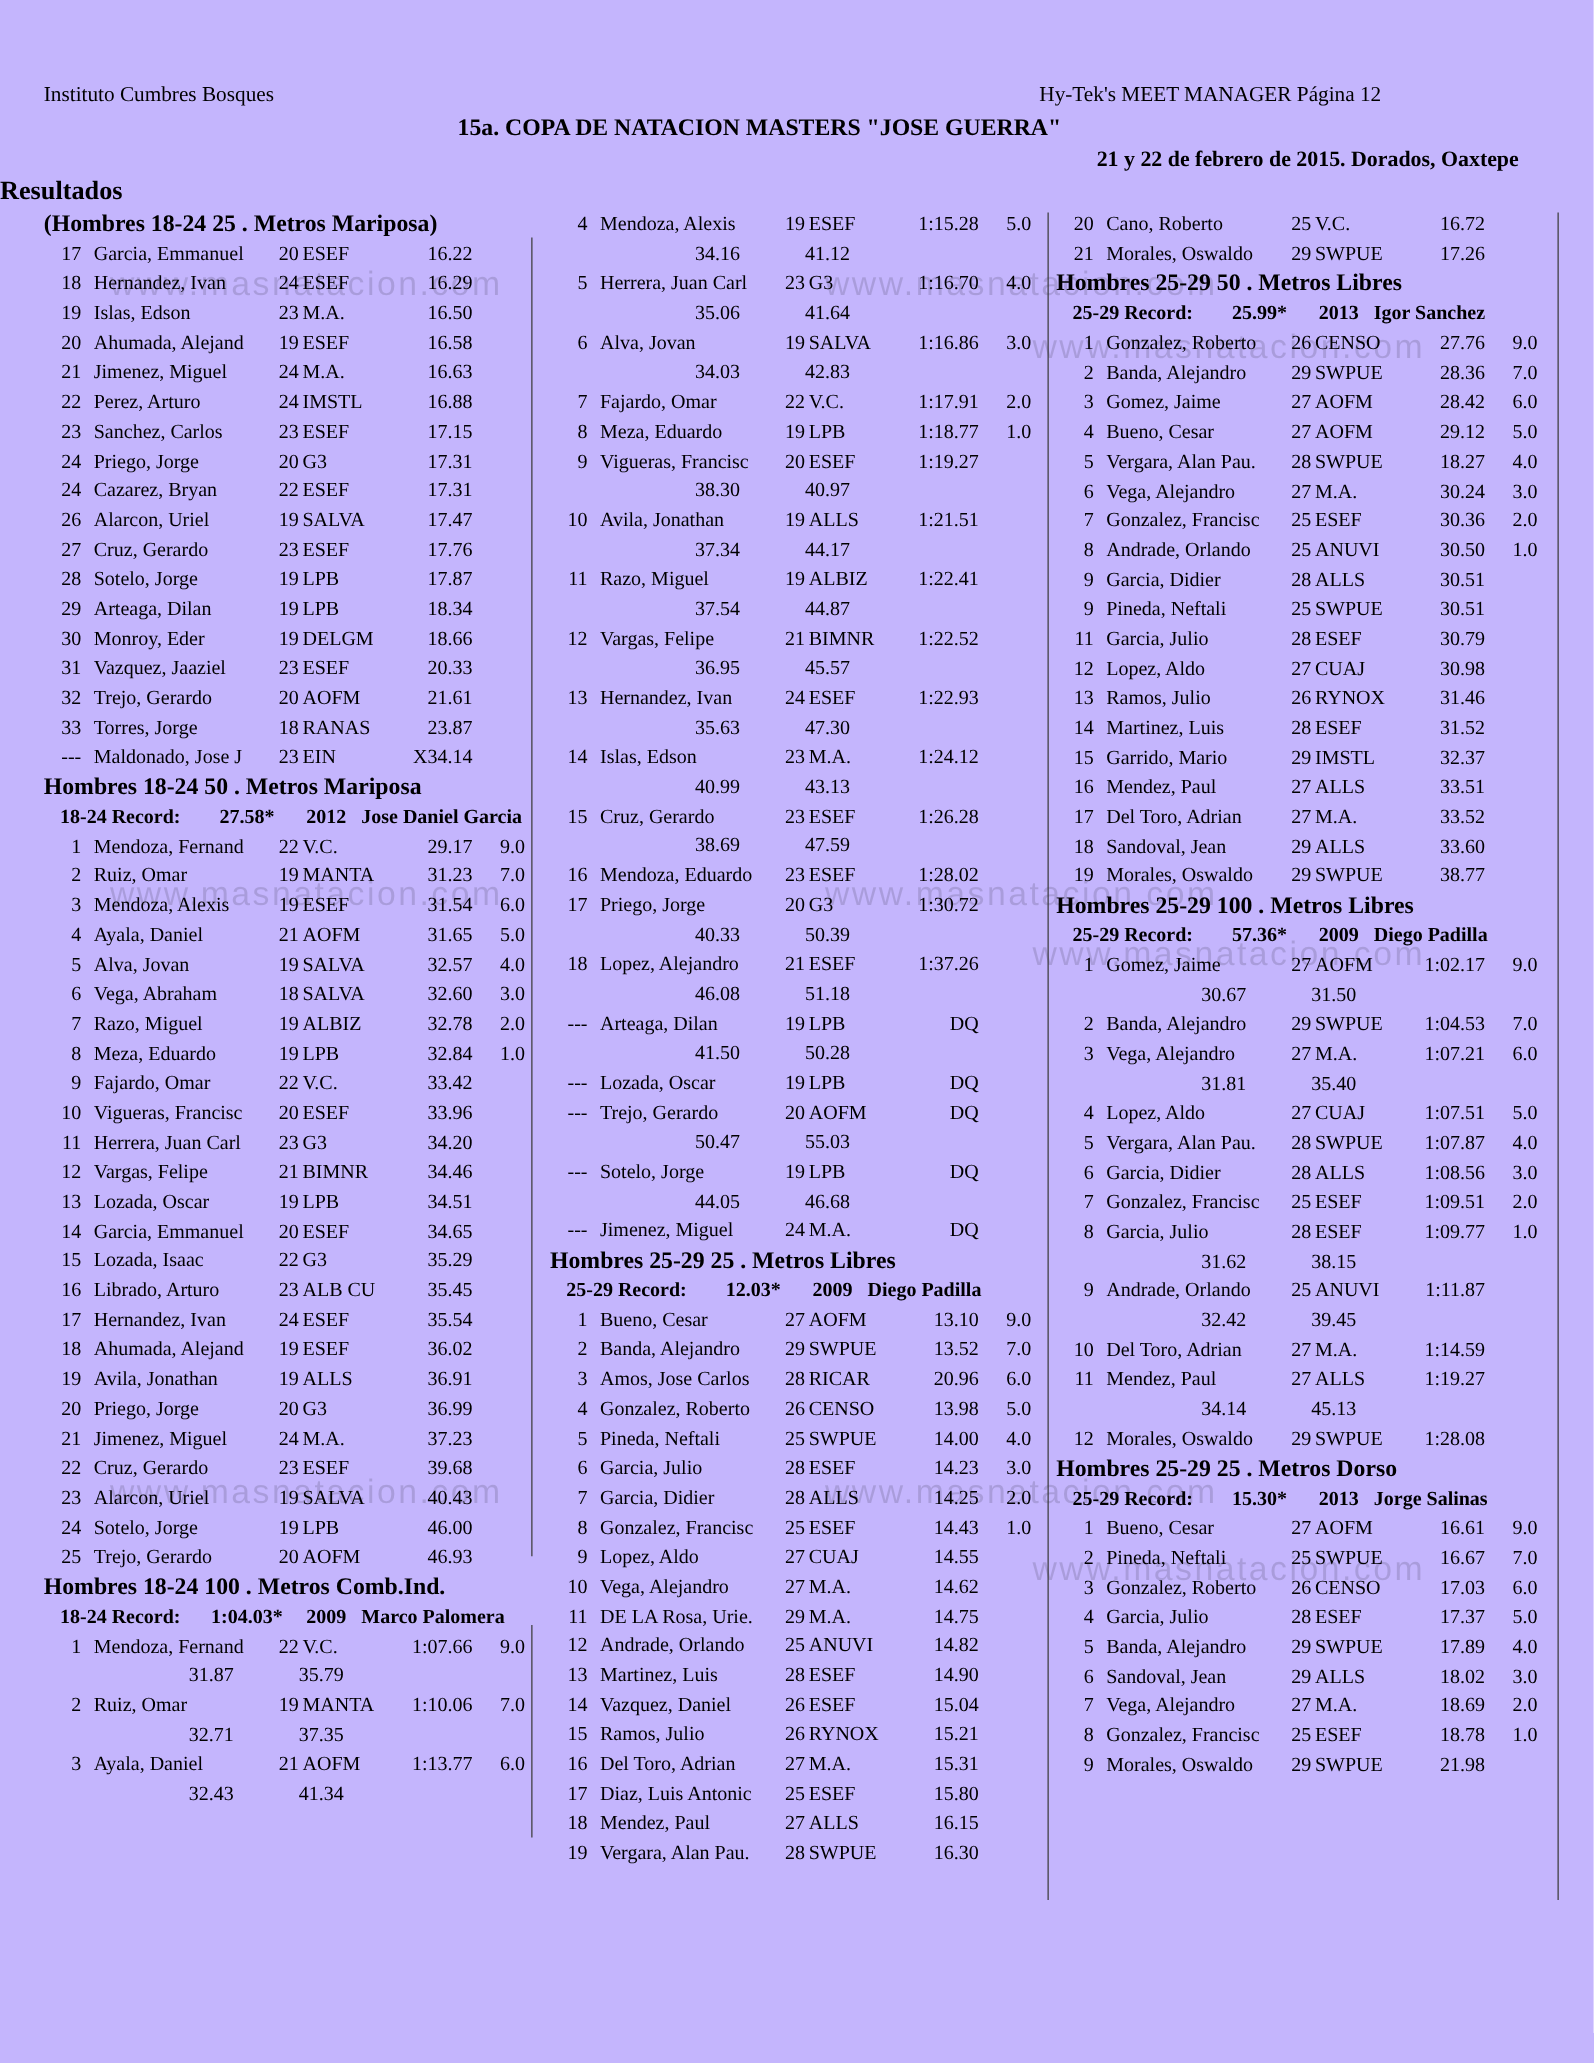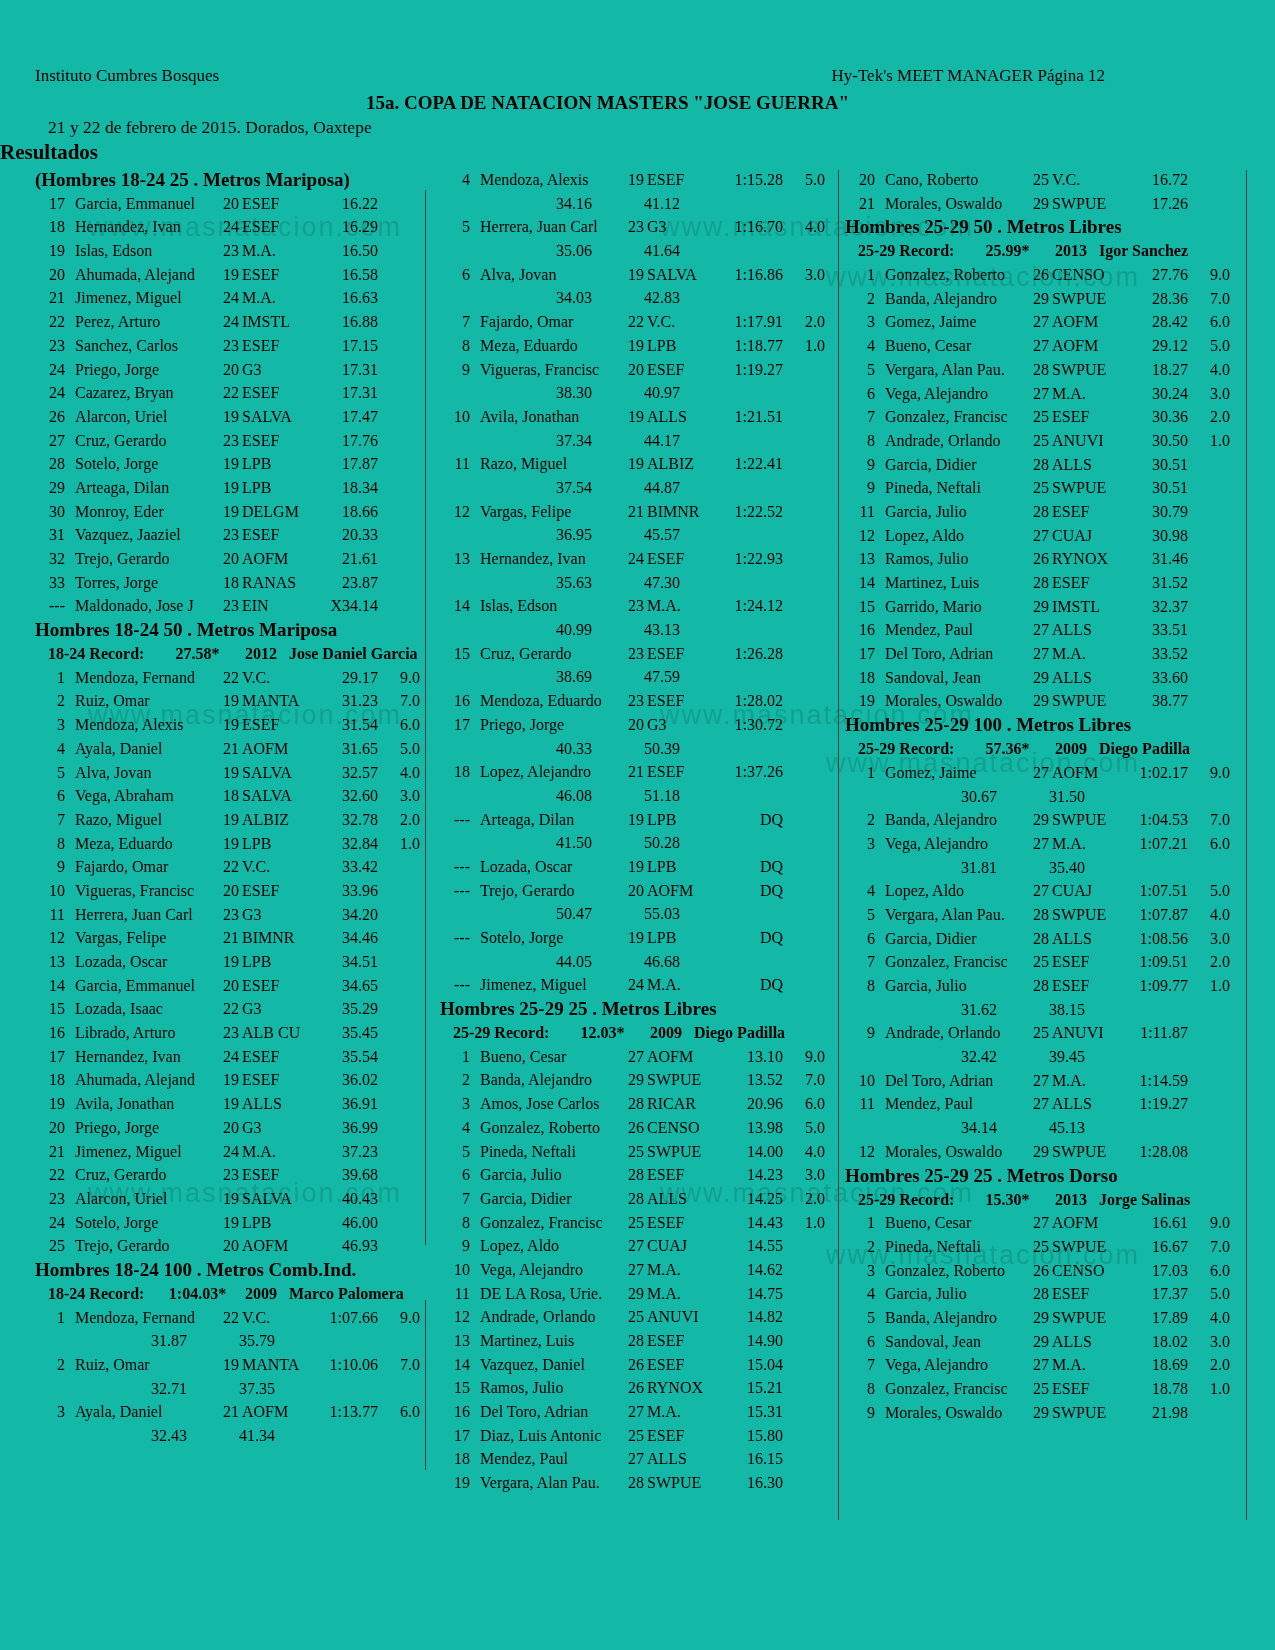--- a/index.html
+++ b/index.html
@@ -1,21 +1,21 @@
 <!DOCTYPE html>
 <html><head>
 <meta charset="utf-8">
 <style>
   html,body{margin:0;padding:0;background:#ffffff;}
-  .page{position:relative;width:1275px;height:1650px;background:#14b8a6;color:#000;
+  .page{position:relative;width:1275px;height:1650px;background:#c4b5fd;color:#000;
         font-family:"Liberation Serif",serif;overflow:hidden;}
   .hdr-left{position:absolute;left:35px;top:66px;font-size:17px;white-space:nowrap;}
   .hdr-right{position:absolute;top:66px;right:170px;font-size:17px;white-space:nowrap;}
   .title{position:absolute;left:0;width:1215px;top:92px;text-align:center;font-weight:bold;font-size:19px;white-space:nowrap;}
-  .subtitle{position:absolute;left:0;width:1215px;top:117px;text-align:left;font-weight:normal;font-size:17.5px;white-space:nowrap;padding-left:48px;}
+  .subtitle{position:absolute;left:0;width:1215px;top:117px;text-align:right;font-weight:bold;font-size:17.5px;white-space:nowrap;}
   .results{position:absolute;left:0;width:1215px;top:140px;text-align:left;font-weight:bold;font-size:21px;white-space:nowrap;}
   .col{position:absolute;top:168px;width:390px;font-size:16px;}
   .ln{height:23.7px;line-height:23.7px;display:flex;white-space:nowrap;}
   .event-header{font-size:19px;font-weight:bold;height:24px;line-height:24px;white-space:nowrap;}
   .cont-header{font-size:19px;font-weight:bold;height:23.7px;line-height:23.7px;white-space:nowrap;}
   .rec{font-weight:bold;}
   .rl{margin-left:13px;width:112px;flex:none;}
   .rt{width:75px;text-align:center;flex:none;font-family:Liberation Serif, serif;}
   .ry{margin-left:10px;flex:none;}
   .rh{margin-left:12px;flex:none;}

